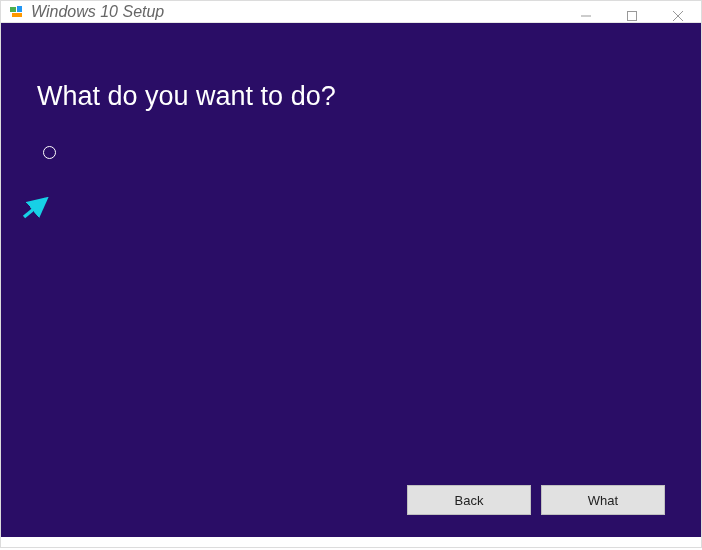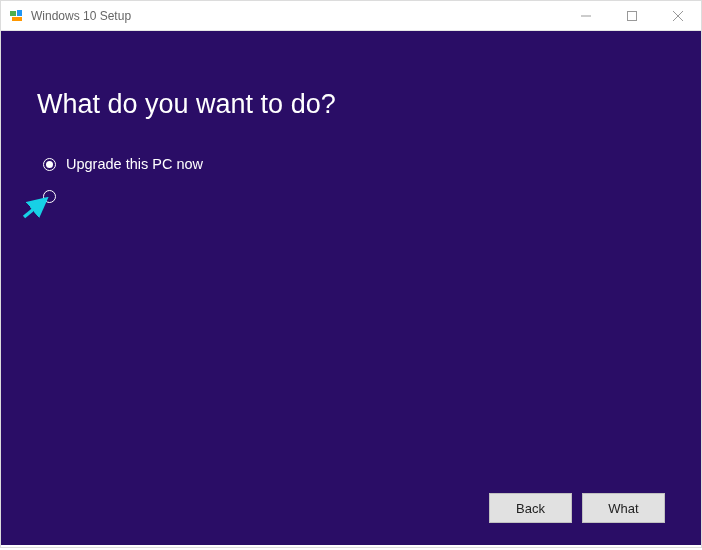--- a/index.html
+++ b/index.html
@@ -6,29 +6,30 @@
     body {
       width: 702px;
       height: 550px;
       font-family: "Segoe UI", Tahoma, sans-serif;
       background: #fff;
       overflow: hidden;
       position: relative;
     }
     
     .titlebar {
-      height: 30px;
+      height: 22px;
       background: #fff;
       border-bottom: 1px solid #e5e5e5;
       display: flex;
       align-items: center;
       padding-left: 8px;
       color: #666;
-      font-size: 12px;
+      font-size: 16px;
       position: relative;
+      font-style: italic;
     }
     .titlebar-icon {
       width: 16px;
       height: 16px;
       margin-right: 6px;
       display: inline-flex;
       align-items: center;
       justify-content: center;
     }
     .titlebar-controls {
@@ -98,21 +99,21 @@
     }
     
     .button-row {
       position: absolute;
       bottom: 22px;
       right: 36px;
       display: flex;
       gap: 10px;
     }
     .btn {
-      width: 83px;
+      width: 124px;
       height: 30px;
       background: #e1e1e1;
       border: 1px solid #c0c0c0;
       color: #222;
       font-size: 13px;
       font-family: inherit;
       cursor: pointer;
     }
     
     .arrow-anno {
@@ -153,24 +154,20 @@
           </svg>
       </div>
     </div>
   </div>
 
   <div class="panel">
     <h1 class="heading">What do you want to do?</h1>
 
     <div class="options">
       <label class="option">
-        <span class="radio checked"></span>
-        <span>Upgrade this PC now</span>
-      </label>
-      <label class="option">
         <span class="radio"></span>
       </label>
     </div>
 
     <div class="button-row">
       <button class="btn">Back</button>
       <button class="btn">What</button>
     </div>
   </div>
 </div>

